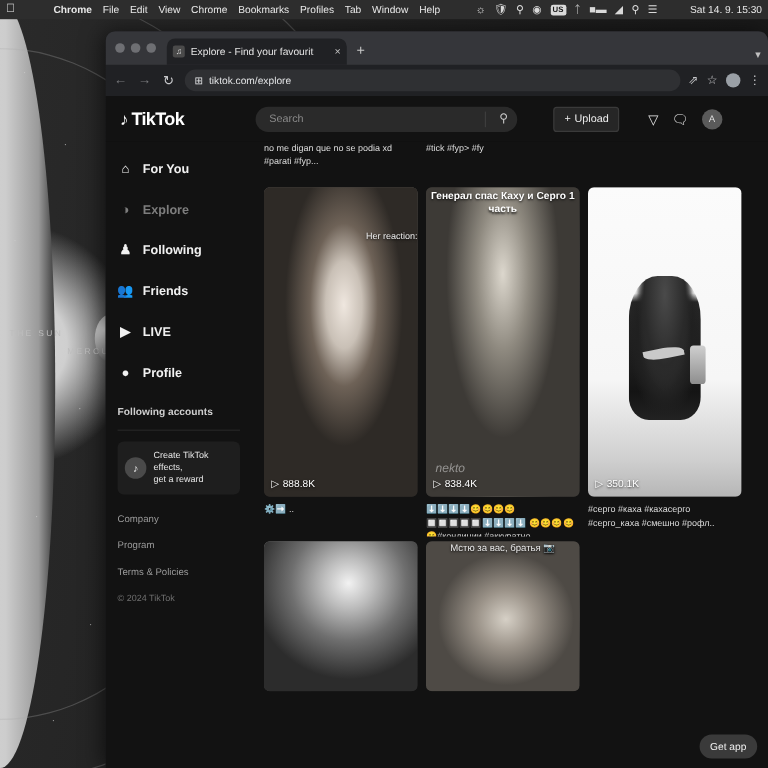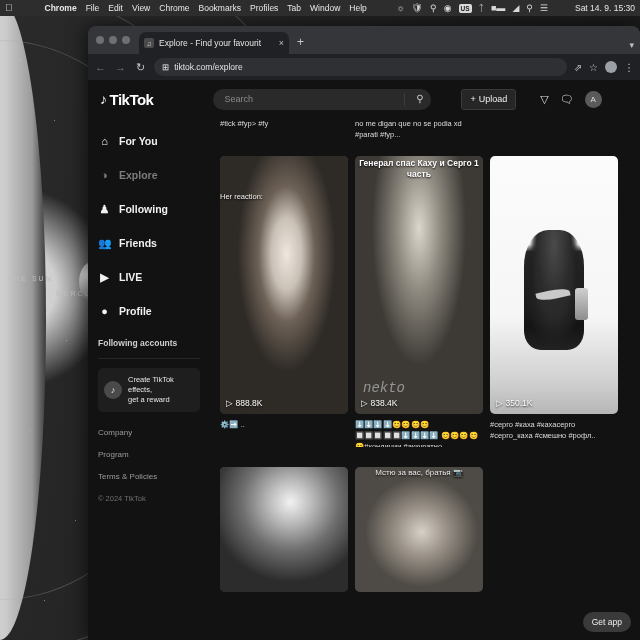--- a/index.html
+++ b/index.html
@@ -195,26 +195,26 @@
   .views {
     position: absolute; left: 6px; bottom: 6px; color: #fff; font-size: 8.5px;
     display: flex; align-items: center; gap: 3px; text-shadow: 0 1px 2px rgba(0,0,0,.8);
   }
   .ovl-title {
     position: absolute; left: 0; right: 0; top: 2px; text-align: center;
     color: #fff; font-size: 8.5px; font-weight: bold; line-height: 11px;
     text-shadow: 0 1px 2px rgba(0,0,0,.9); padding: 0 4px;
   }
   .ovl-mid {
-    position: absolute; left: 0; right: 0; top: 40%; text-align: left;
+    position: absolute; left: 0; right: 0; top: 40%; text-align: right;
     color: #eee; font-size: 7.5px; line-height: 10px; text-shadow: 0 1px 2px rgba(0,0,0,.9);
   }
   .ovl-wm {
     position: absolute; left: 8px; bottom: 18px; color: rgba(220,220,220,.55);
-    font-size: 14px; font-style: italic; font-family: Liberation Mono, monospace;
+    font-size: 10px; font-style: italic;
   }
   .ovl-topline {
     position: absolute; left: 0; right: 0; top: 1px; text-align: center;
     color: #e8e8e8; font-size: 8px; text-shadow: 0 1px 2px rgba(0,0,0,.9);
   }
 
   
   .t1 { background:
       radial-gradient(ellipse at 52% 38%, #efe7df 0%, #c9c0b6 16%, #6e6257 30%, #2e2a26 52%),
       radial-gradient(ellipse at 16% 46%, #d6cec5 0%, #8a8178 22%, #2b2724 48%),
@@ -407,22 +407,22 @@
         <div class="flink">Company</div>
         <div class="flink">Program</div>
         <div class="flink">Terms &amp; Policies</div>
         <div class="fcopy">© 2024 TikTok</div>
       </div>
     </div>
 
     <div id="tt-feed">
 
       <div class="cap-row" style="height:26px">
+        <div class="cap-cell">no me digan que no se podia xd #parati #fyp...</div>
         <div class="cap-cell">#tick #fyp&gt; #fy</div>
-        <div class="cap-cell">no me digan que no se podia xd #parati #fyp...</div>
         <div class="cap-cell"></div>
       </div>
 
       <div class="grid-row" style="margin-top:12px">
         <div class="vcard">
           <div class="vthumb t1"></div>
           <div class="ovl-mid" style="top:14%">Her reaction:</div>
           <div class="views">
             <span>▷</span>
             <span>888.8K</span>
@@ -453,21 +453,21 @@
         </div>
       </div>
 
       <div class="cap-row" style="margin-top:5px;height:28px">
         <div class="cap-cell">⚙️➡️
 ..</div>
         <div class="cap-cell">⬇️⬇️⬇️⬇️😊😊😊😊🔲🔲🔲🔲🔲⬇️⬇️⬇️⬇️ 😊😊😊😊😊#кондиции #аккуратно..</div>
         <div class="cap-cell">#серго #каха #кахасерго #серго_каха #смешно #рофл..</div>
       </div>
 
-      <div class="grid-row" style="margin-top:20px">
+      <div class="grid-row" style="margin-top:4px">
         <div class="vcard short">
           <div class="vthumb t4"></div>
         </div>
 
         <div class="vcard short">
           <div class="vthumb t5"></div>
           <div class="ovl-topline">Мстю за вас, братья 📷</div>
         </div>
 
       </div>

